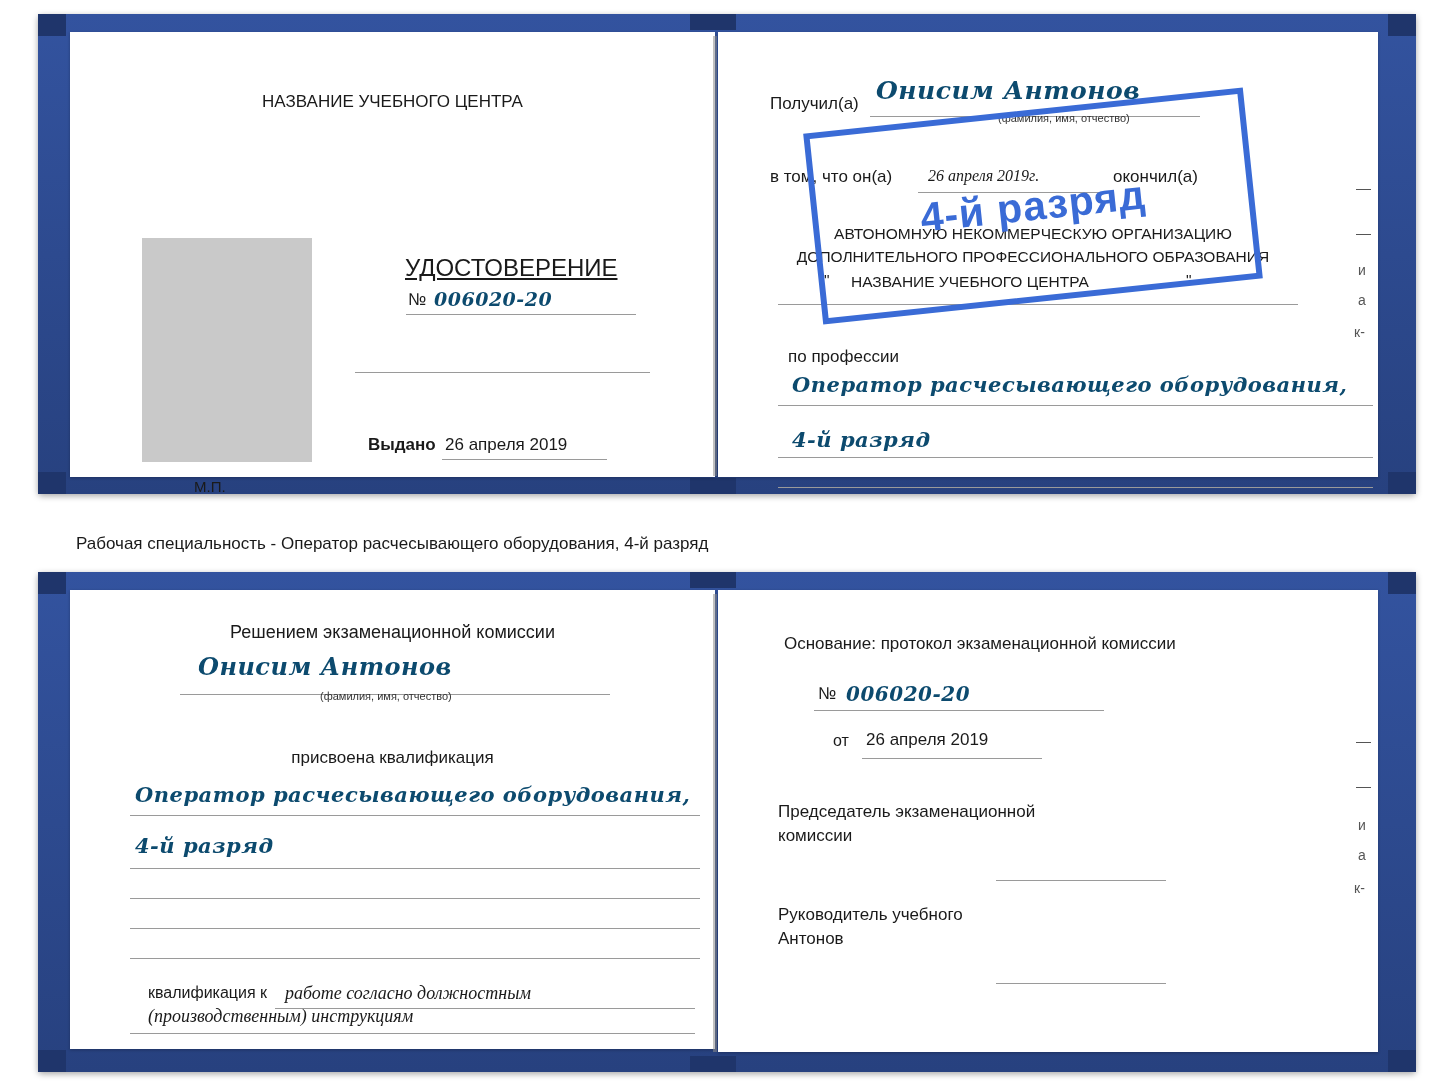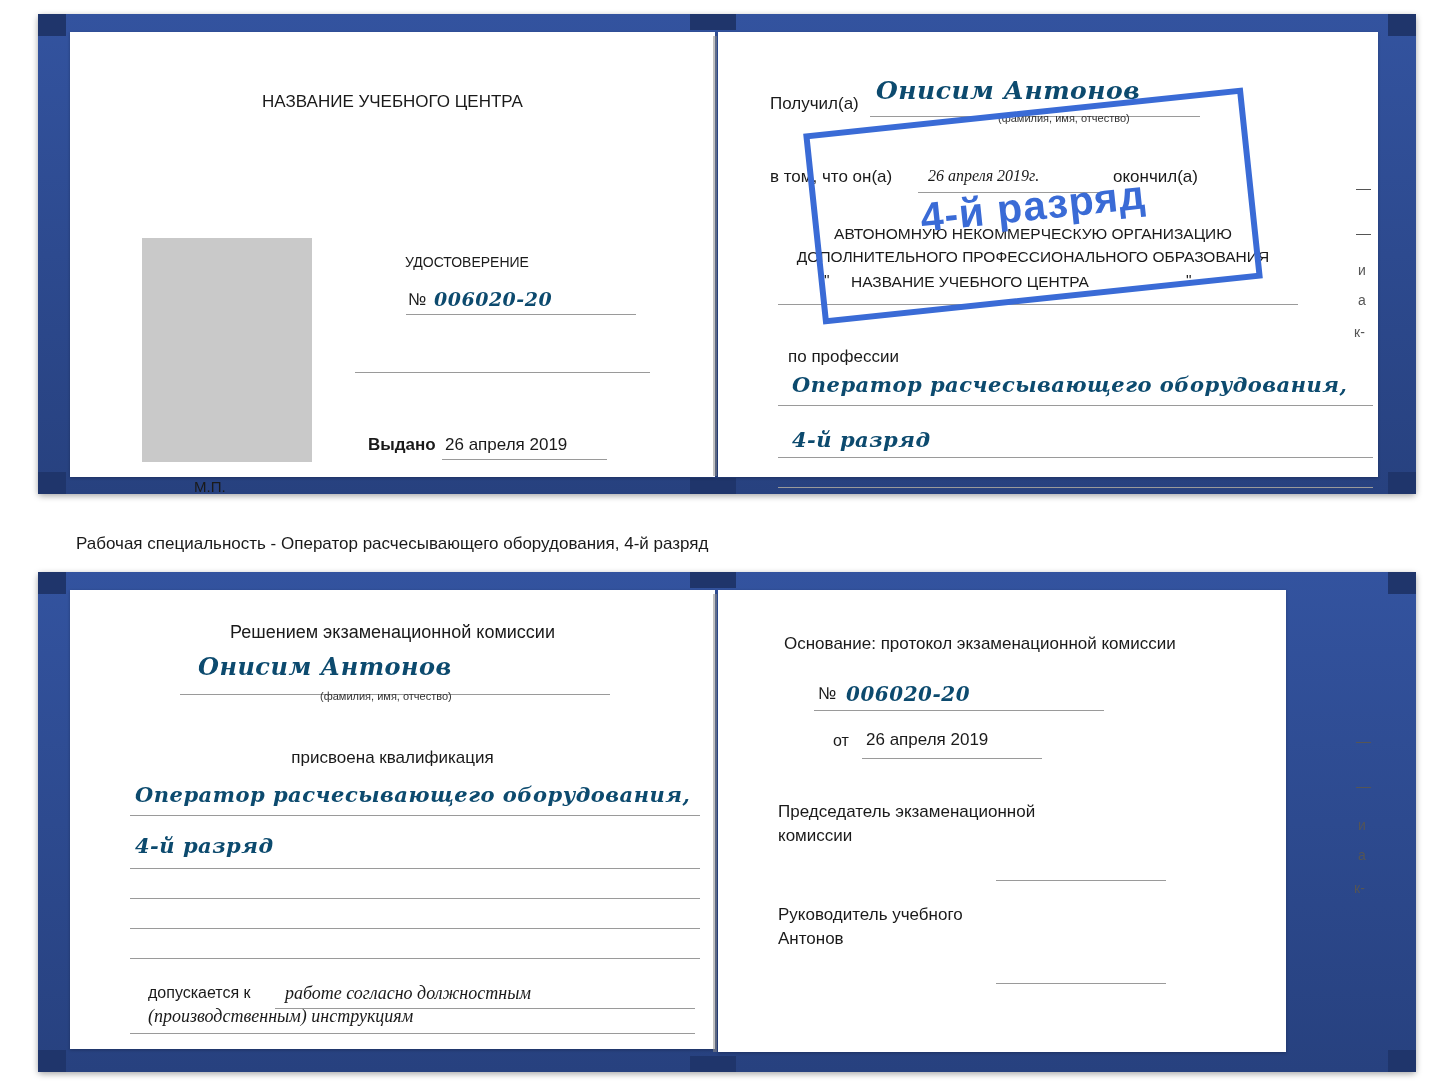--- a/index.html
+++ b/index.html
@@ -109,21 +109,21 @@
     <div class="notch" style="left:0px; bottom:0px; width:28px; height:22px;"></div>
     <div class="notch" style="right:0px; bottom:0px; width:28px; height:22px;"></div>
     <div class="notch" style="left:652px; top:0px; width:46px; height:16px;"></div>
     <div class="notch" style="left:652px; bottom:0px; width:46px; height:16px;"></div>
 
     <div class="page-white" style="left:32px; top:18px; width:645px; height:445px;">
       <div class="t bold center" style="left:0; top:60px; width:645px; font-size:17px;">НАЗВАНИЕ УЧЕБНОГО ЦЕНТРА</div>
 
       <div class="photo" style="left:72px; top:206px; width:170px; height:224px;"></div>
 
-      <div class="t" style="left:335px; top:222px; font-size:14px;">УДОСТОВЕРЕНИЕ</div>
+      <div class="t" style="left:335px; top:222px; font-size:24px;text-decoration:underline;">УДОСТОВЕРЕНИЕ</div>
 
       <div class="t" style="left:338px; top:258px; font-size:17px;">№</div>
       <div class="t hand" style="left:364px; top:256px; font-size:19px;">006020-20</div>
       <div class="rule" style="left:336px; top:282px; width:230px;"></div>
 
       <div class="rule" style="left:285px; top:340px; width:295px;"></div>
 
       <div class="t" style="left:298px; top:403px; font-size:17px;font-weight:bold;">Выдано</div>
       <div class="t" style="left:375px; top:403px; font-size:17px;">26 апреля 2019</div>
       <div class="rule" style="left:372px; top:427px; width:165px;"></div>
@@ -192,30 +192,30 @@
       <div class="t center" style="left:0; top:158px; width:645px; font-size:17px;">присвоена квалификация</div>
 
       <div class="t hand" style="left:65px; top:192px; font-size:21px;">Оператор расчесывающего оборудования,</div>
       <div class="rule" style="left:60px; top:225px; width:570px;"></div>
       <div class="t hand" style="left:65px; top:243px; font-size:21px;">4-й разряд</div>
       <div class="rule" style="left:60px; top:278px; width:570px;"></div>
       <div class="rule" style="left:60px; top:308px; width:570px;"></div>
       <div class="rule" style="left:60px; top:338px; width:570px;"></div>
       <div class="rule" style="left:60px; top:368px; width:570px;"></div>
 
-      <div class="t" style="left:78px; top:394px; font-size:16px;">допускается к</div>
+      <div class="t" style="left:78px; top:394px; font-size:16px;">квалификация к</div>
       <div class="t ital" style="left:215px; top:393px; font-size:18px;">работе согласно должностным</div>
       <div class="rule" style="left:205px; top:418px; width:420px;"></div>
       <div class="t ital" style="left:78px; top:416px; font-size:18px;">(производственным) инструкциям</div>
       <div class="rule" style="left:60px; top:443px; width:565px;"></div>
     </div>
 
     <div class="spine" style="left:675px; top:22px; height:458px;"></div>
 
-    <div class="page-white" style="left:680px; top:18px; width:568px; height:462px;">
+    <div class="page-white" style="left:680px; top:18px; width:660px; height:462px;">
       <div class="t" style="left:66px; top:44px; font-size:17px;">Основание: протокол экзаменационной комиссии</div>
 
       <div class="t" style="left:100px; top:94px; font-size:17px;">№</div>
       <div class="t hand" style="left:128px; top:92px; font-size:20px;">006020-20</div>
       <div class="rule" style="left:96px; top:120px; width:290px;"></div>
 
       <div class="t" style="left:115px; top:142px; font-size:16px;">от</div>
       <div class="t" style="left:148px; top:140px; font-size:17px;">26 апреля 2019</div>
       <div class="rule" style="left:144px; top:168px; width:180px;"></div>
 

